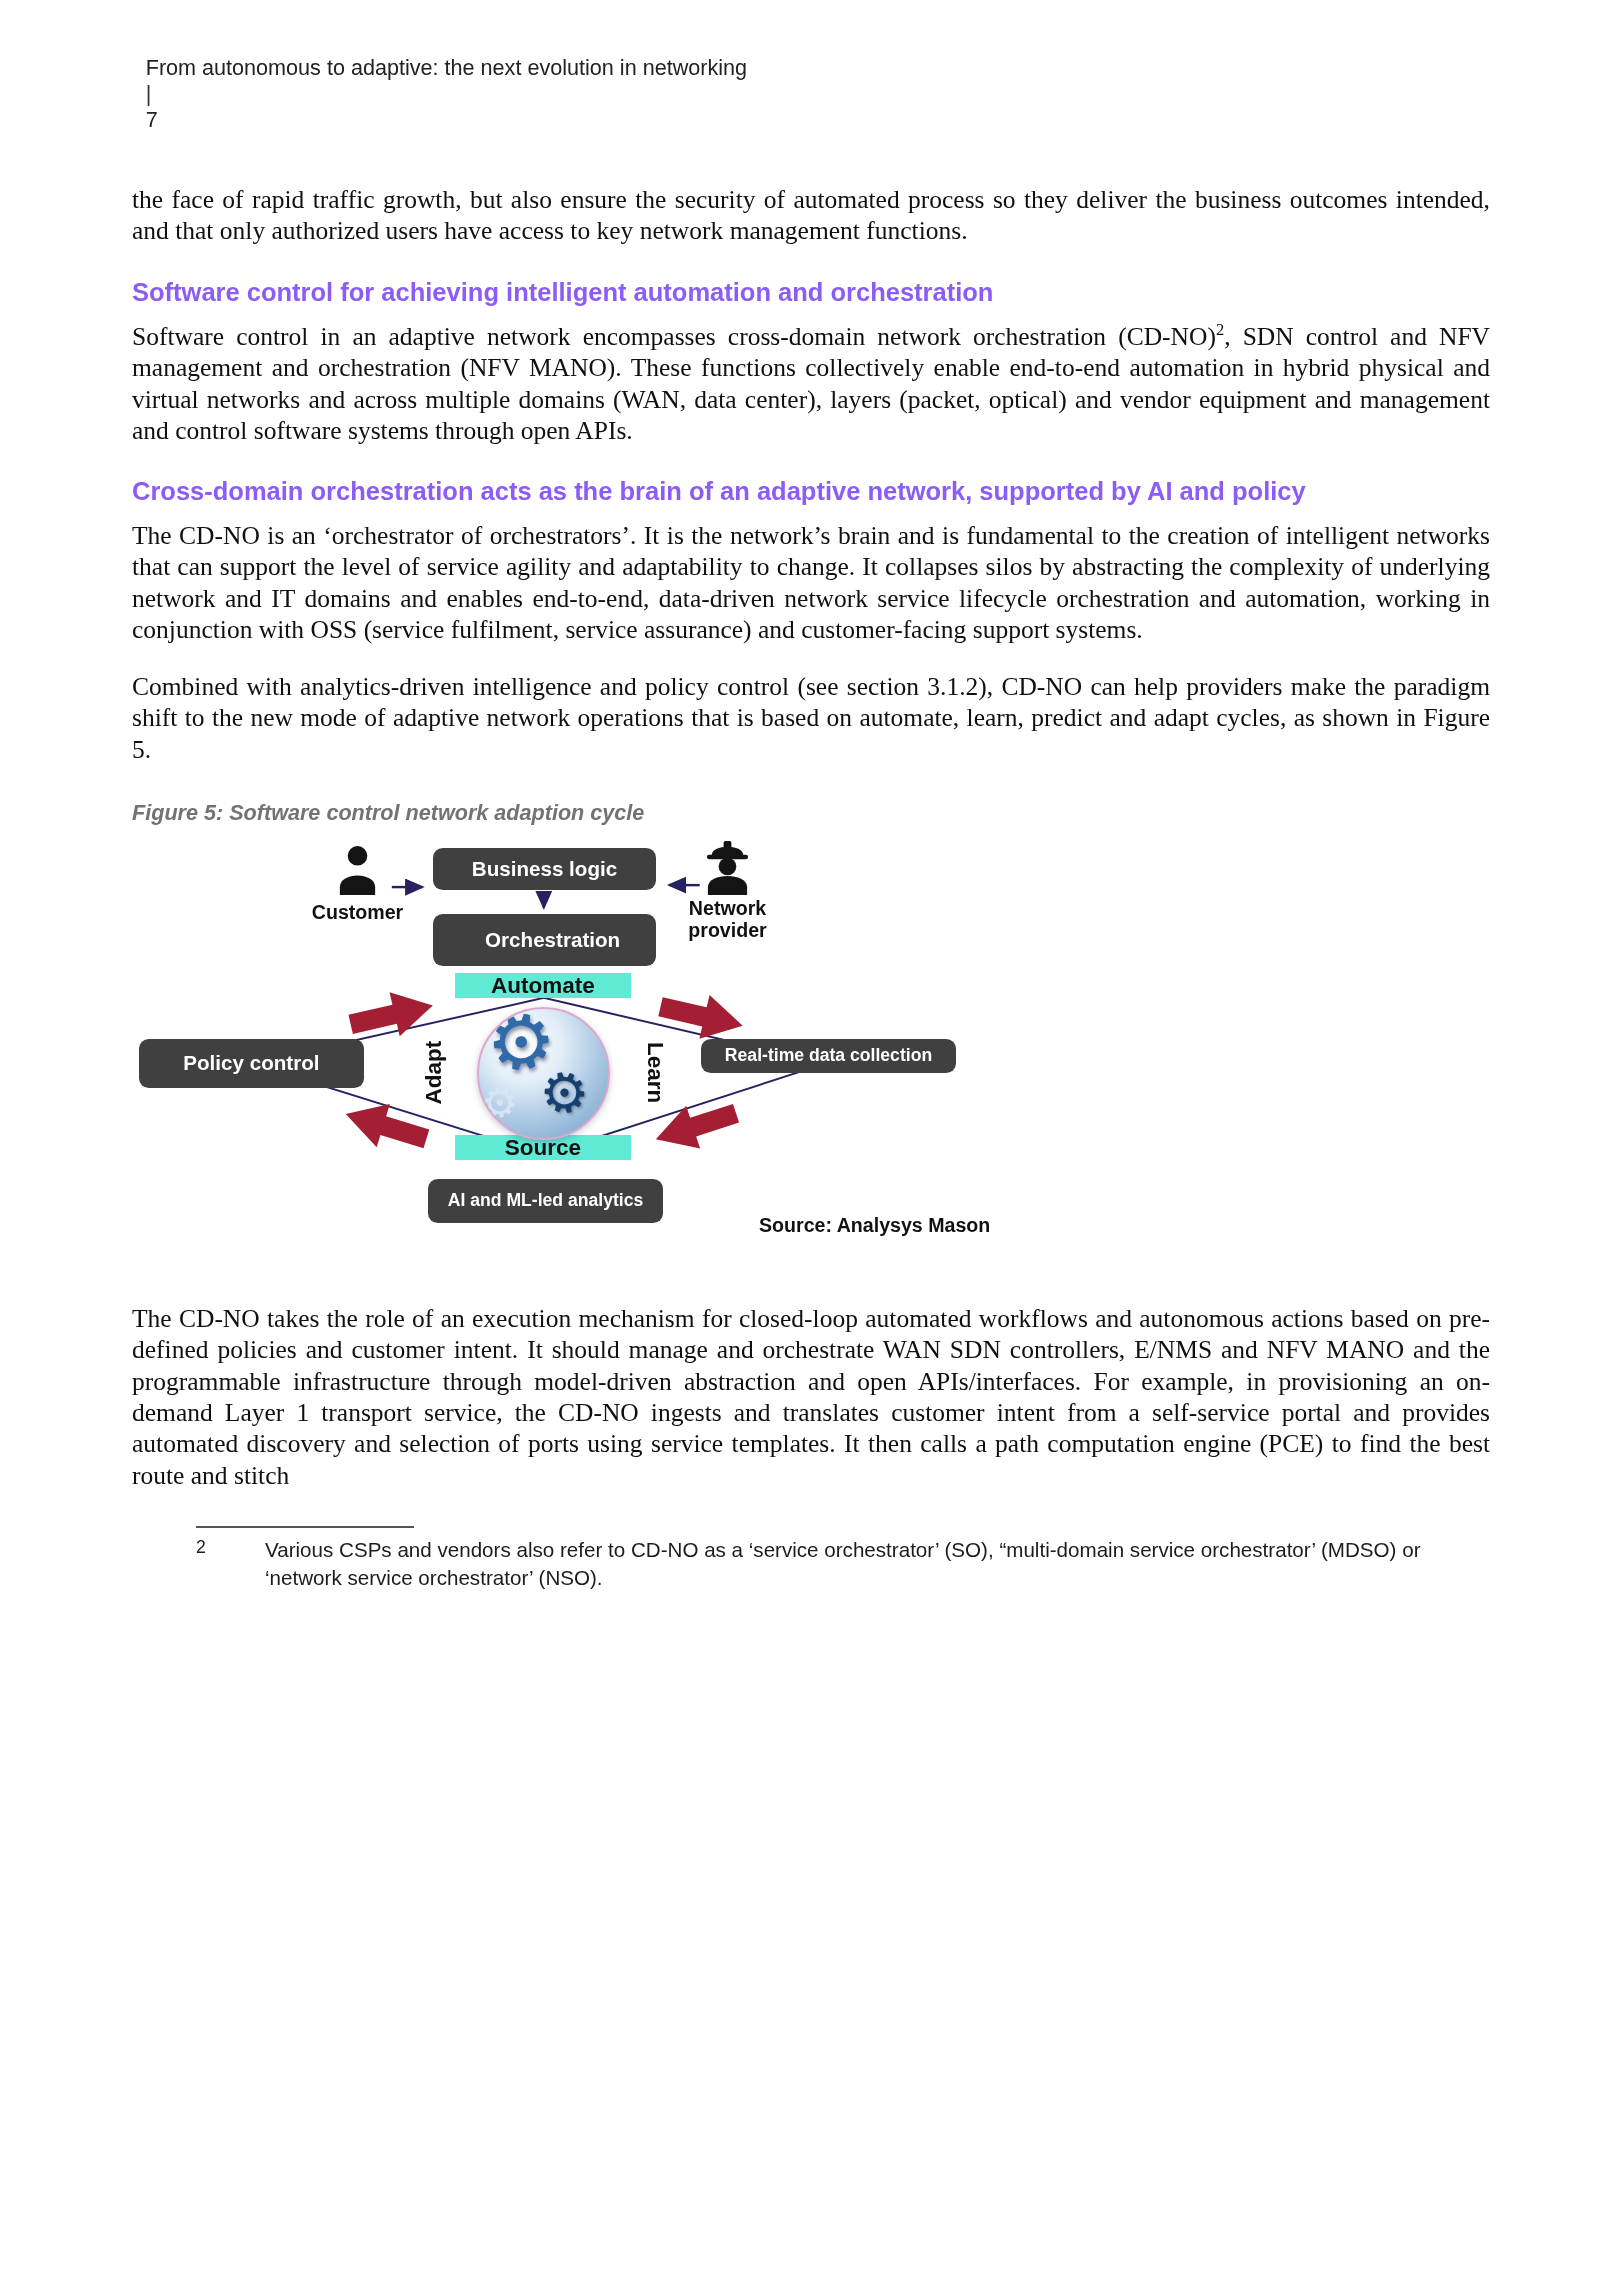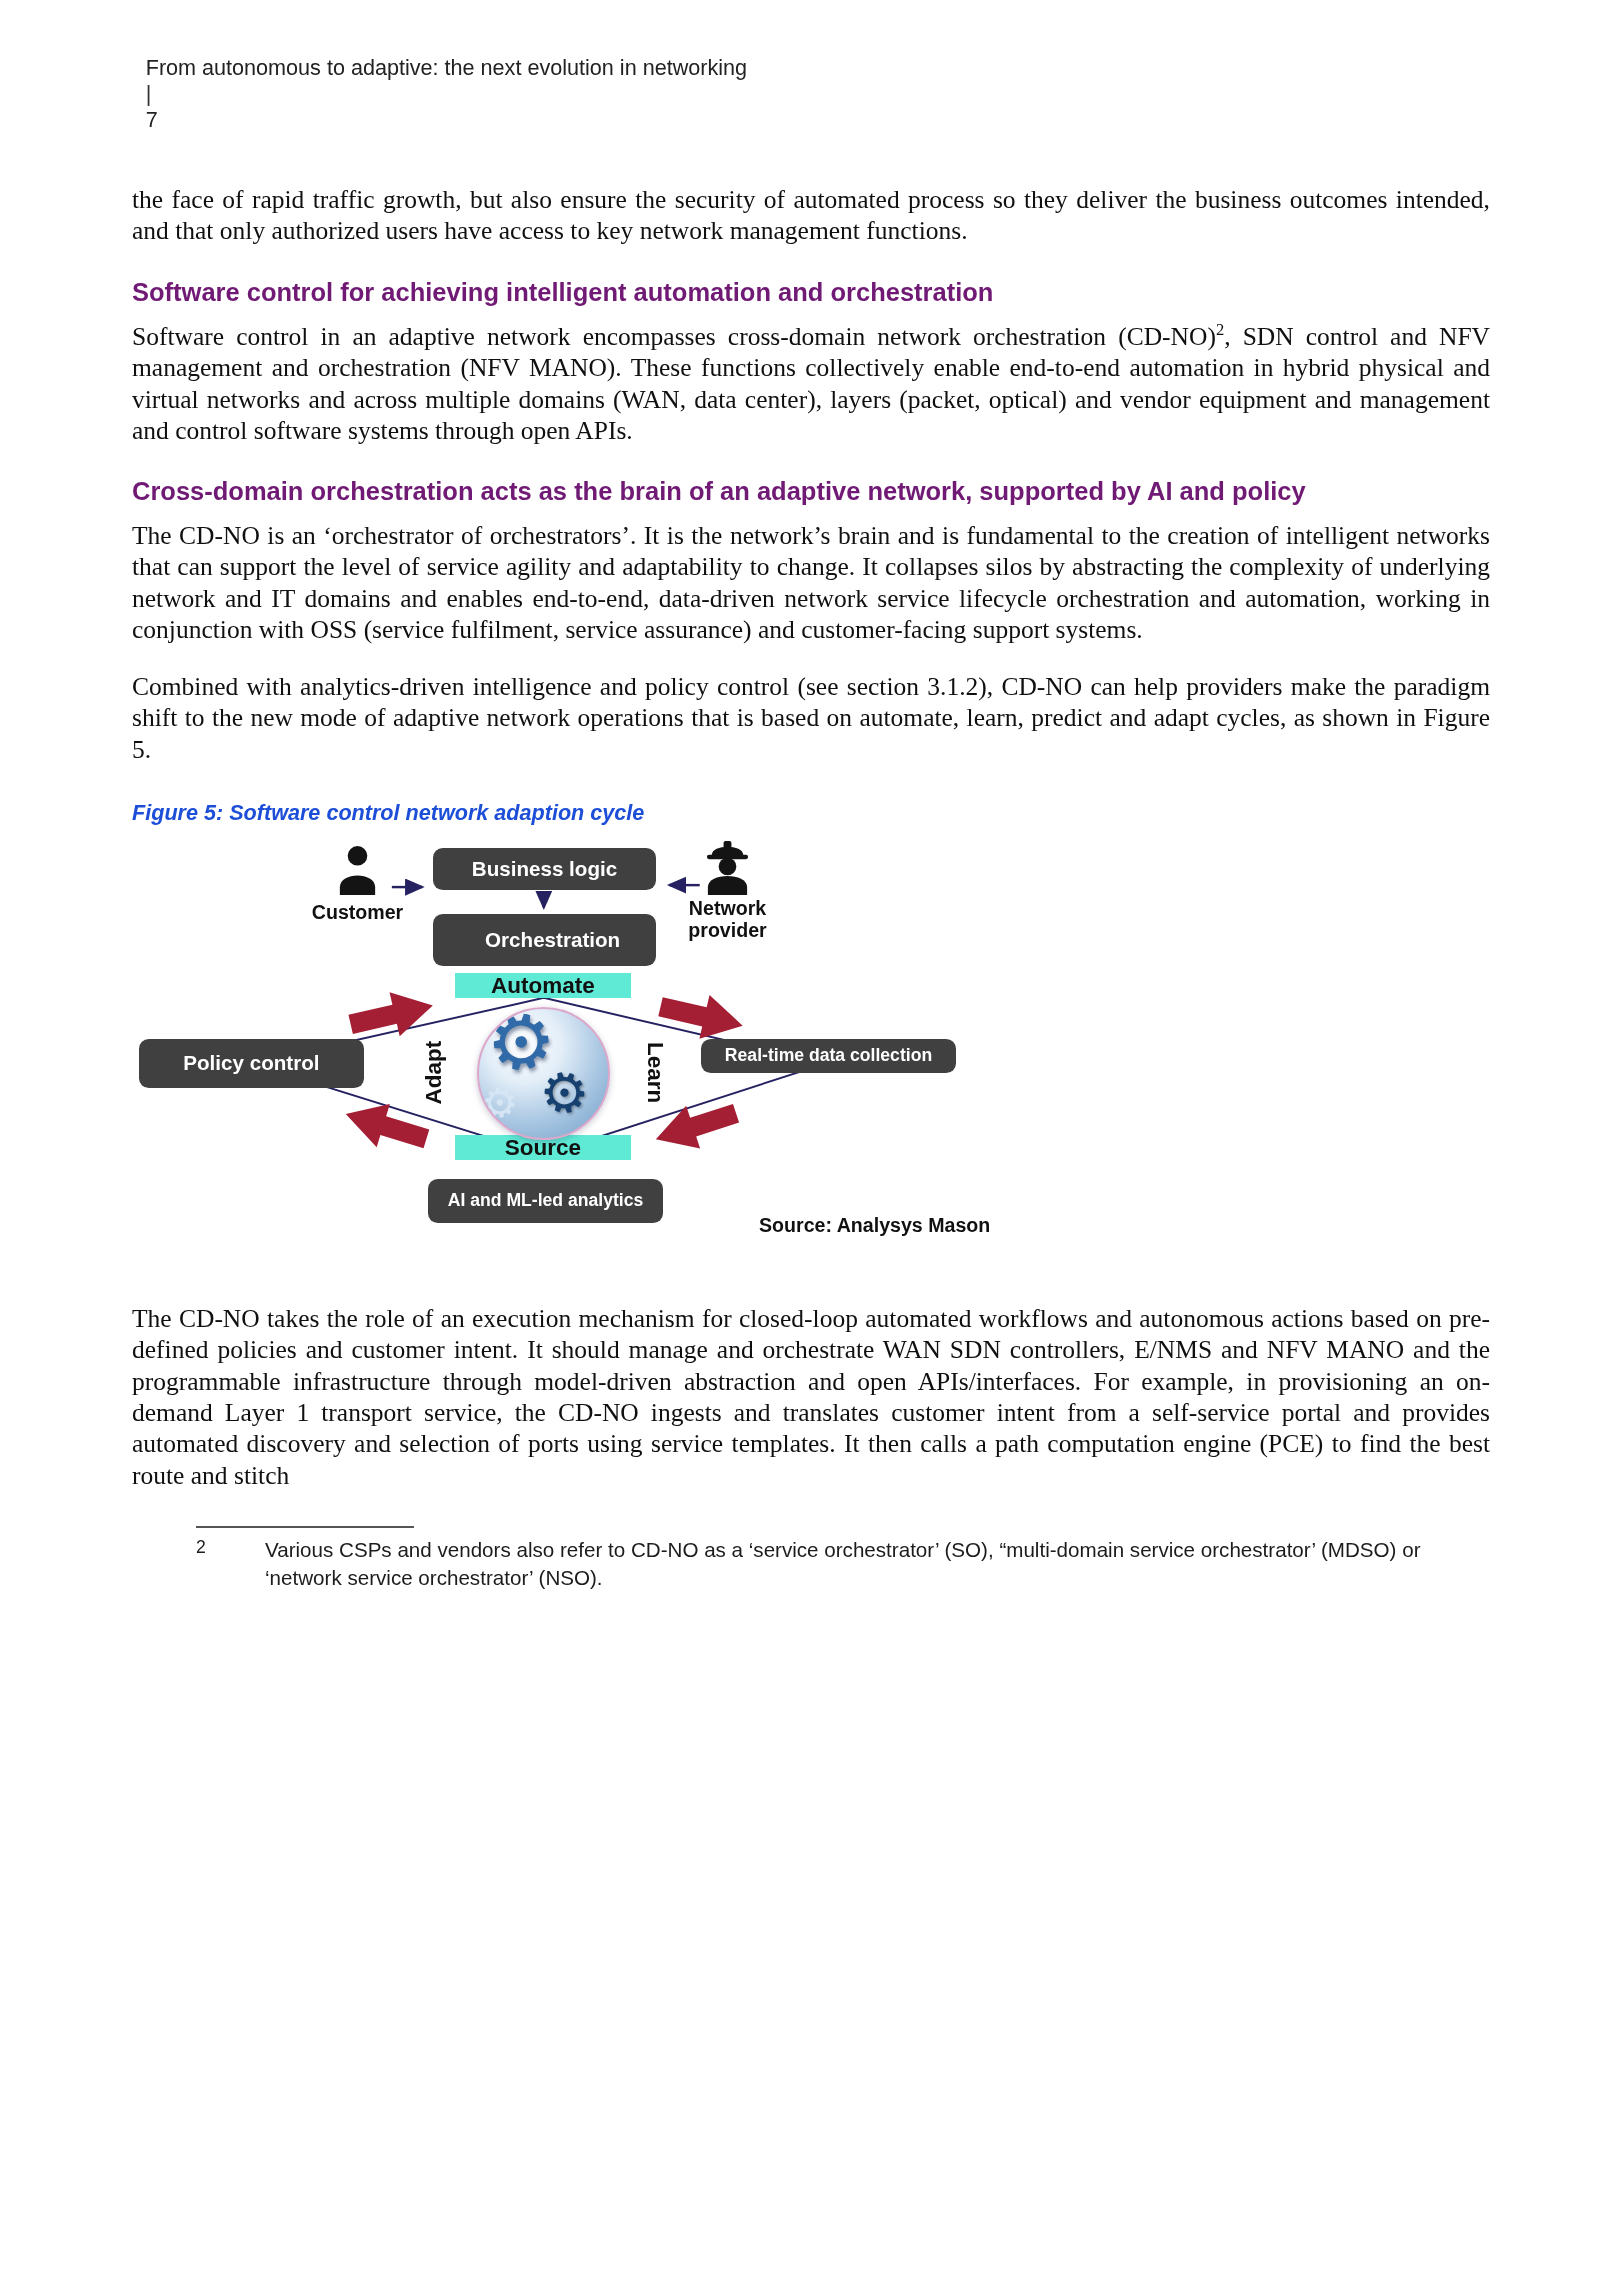--- a/index.html
+++ b/index.html
@@ -20,26 +20,26 @@
     position:absolute; left:132px; right:131px; top:2197px;
     display:flex; justify-content:space-between;
     font-family:"Liberation Sans", sans-serif; font-size:21.6px; color:#222;
   }
 
   
   p.body { font-size:25.5px; line-height:1.23; text-align:justify; color:#101010; }
   .para-intro { margin-top:51px; }
   h2.navy {
     font-family:"Liberation Sans", sans-serif; font-weight:bold;
-    font-size:25.5px; color:#701a75; margin-top:31px; margin-bottom:13.7px;
+    font-size:25.5px; color:#8b5cf6; margin-top:31px; margin-bottom:13.7px;
   }
   .para-combined { margin-top:25.5px; }
   .fig-caption {
     font-family:"Liberation Sans", sans-serif; font-style:italic; font-weight:bold;
-    font-size:21.6px; color:#1d4ed8; margin-top:35px;
+    font-size:21.6px; color:#737373; margin-top:35px;
   }
   sup { font-size:0.65em; }
 
   
   .figure { position:relative; height:412px; margin-top:9.8px; }
   .figure svg.layer { position:absolute; inset:0; z-index:0; }
   .nbox {
     position:absolute; background:#404040; color:#fff; z-index:2;
     font-family:"Liberation Sans", sans-serif; font-weight:bold; font-size:20.6px;
     display:flex; align-items:center; justify-content:center;

